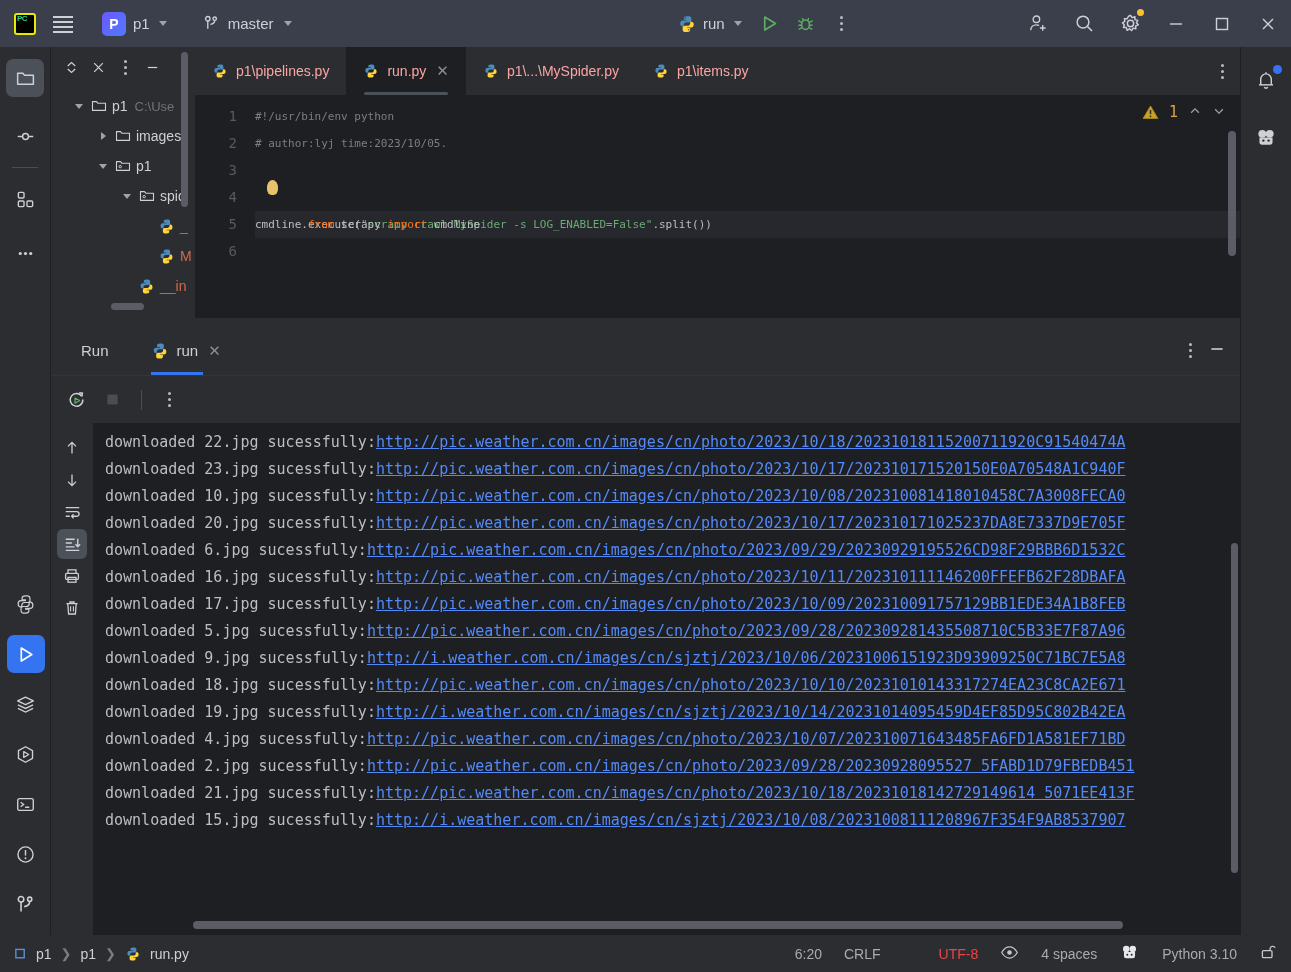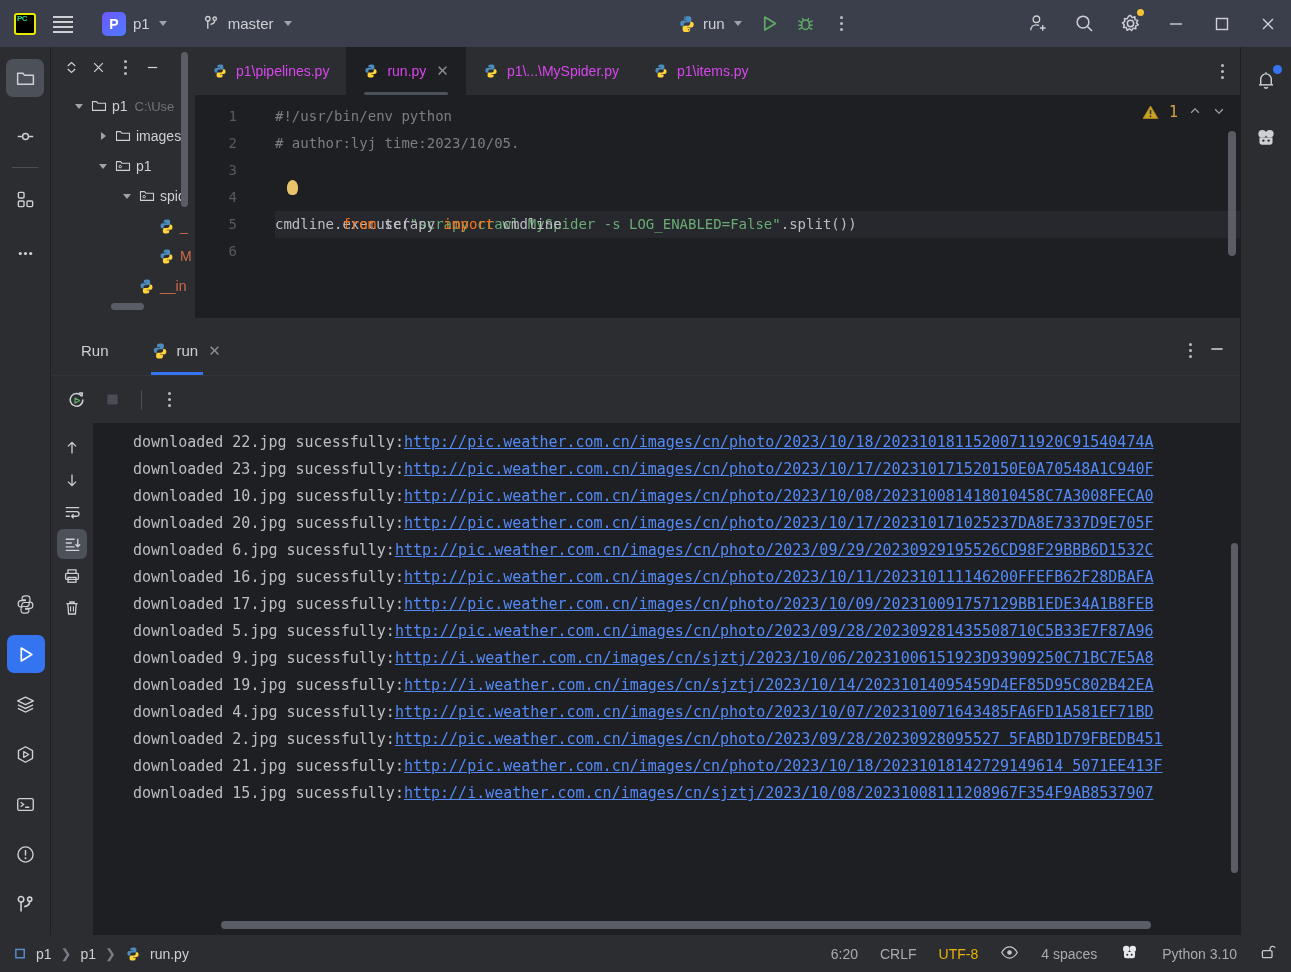--- a/index.html
+++ b/index.html
@@ -138,36 +138,36 @@
   #tabs { height: 48px; display: flex; align-items: stretch; background: #2b2d30; position: relative; }
   .tab {
     display: flex; align-items: center; gap: 8px; padding: 0 17px;
     cursor: pointer; position: relative; font-size: 14px;
   }
   .tab.active { background: #1e1f22; }
   .tab.active::after {
     content: ""; position: absolute; left: 15%; right: 15%; bottom: 0; height: 3px;
     background: #4b5059; border-radius: 2px;
   }
-  .tab-label { color: #d946ef; white-space: nowrap; }
+  .tab-label { color: #fca5a5; white-space: nowrap; }
   .tab-close { color: #8a8e96; font-size: 15px; margin-left: 2px; }
   #tabs-more { margin-left: auto; display: flex; align-items: center; padding: 0 16px; cursor: pointer; }
 
   #code-wrap { position: relative; height: 223px; background: #1e1f22; overflow: hidden; }
   #gutter {
     position: absolute; left: 0; top: 0; width: 54px; height: 100%;
     text-align: right; padding-top: 8px;
   }
   .ln {
     height: 27px; line-height: 27px; color: #565a61;
     font-family: "DejaVu Sans Mono", monospace; font-size: 14px; padding-right: 12px;
   }
   #code {
     position: absolute; left: 60px; top: 8px; right: 0;
-    font-family: "DejaVu Sans Mono", monospace; font-size: 14px; margin-left: 20px;
+    font-family: "DejaVu Sans Mono", monospace; font-size: 11px;
   }
   .cl { height: 27px; line-height: 27px; white-space: pre; color: #bcbec4; }
   .cl.cur { background: #26282e; }
   .cmt { color: #7a7e85; }
   .kw  { color: #f97316; }
   .str { color: #6aab73; }
   #warn-box {
     position: absolute; right: 14px; top: 8px; display: flex; align-items: center; gap: 10px;
     font-family: "DejaVu Sans Mono", monospace; font-size: 15px;
   }
@@ -197,21 +197,21 @@
   }
   .run-tab-label { color: #ced0d6; font-size: 15px; }
   #run-head-right { position: absolute; right: 14px; display: flex; align-items: center; gap: 16px; }
 
   #run-toolbar-top {
     height: 48px; background: #2b2d30; display: flex; align-items: center;
     gap: 6px; padding-left: 10px; border-top: 1px solid #32343a;
   }
   .rt-sep { width: 1px; height: 20px; background: #4a4d55; margin: 0 8px; }
 
-  #console-wrap { position: relative; height: 512px; background: #1e1f22; display: flex; gap: 28px; }
+  #console-wrap { position: relative; height: 512px; background: #1e1f22; display: flex; }
   #console-toolbar {
     width: 42px; height: 100%; background: #2b2d30;
     display: flex; flex-direction: column; align-items: center; padding-top: 10px; gap: 2px;
   }
   .ct-btn { width: 30px; height: 30px; border-radius: 6px; display: flex; align-items: center; justify-content: center; cursor: pointer; }
   .ct-btn.active { background: #4b5059; }
   #console {
     flex: 1; overflow: hidden; padding-top: 6px; position: relative;
   }
   .log-line {
@@ -235,21 +235,21 @@
     background: #2b2d30; display: flex; align-items: center;
   }
   #breadcrumb { display: flex; align-items: center; gap: 9px; margin-left: 14px; font-size: 14px; color: #ced0d6; }
   .bc-sep { color: #787c84; font-size: 13px; }
   .bc-item { cursor: pointer; }
   #status-right {
     position: absolute; right: 14px; display: flex; align-items: center; gap: 22px;
     font-size: 14px; color: #a8abb2;
   }
   .st-item { cursor: pointer; }
-  .st-dim { color: #eab308; }
+  .st-dim { color: #ef4444; margin-left: 36px; }
 
   
   .pysnake { display: inline-block; width: 16px; height: 16px; flex: none; }
 </style>
 </head>
 <body>
 
 <div id="titlebar">
   <div id="titlebar-left">
     <div id="app-logo"></div>
@@ -717,20 +717,21 @@
     <div id="console">
       <div class="log-line"><span>downloaded 22.jpg sucessfully:</span><a href="#">http://pic.weather.com.cn/images/cn/photo/2023/10/18/20231018115200711920C91540474A</a></div>
       <div class="log-line"><span>downloaded 23.jpg sucessfully:</span><a href="#">http://pic.weather.com.cn/images/cn/photo/2023/10/17/202310171520150E0A70548A1C940F</a></div>
       <div class="log-line"><span>downloaded 10.jpg sucessfully:</span><a href="#">http://pic.weather.com.cn/images/cn/photo/2023/10/08/202310081418010458C7A3008FECA0</a></div>
       <div class="log-line"><span>downloaded 20.jpg sucessfully:</span><a href="#">http://pic.weather.com.cn/images/cn/photo/2023/10/17/202310171025237DA8E7337D9E705F</a></div>
       <div class="log-line"><span>downloaded 6.jpg sucessfully:</span><a href="#">http://pic.weather.com.cn/images/cn/photo/2023/09/29/20230929195526CD98F29BBB6D1532C</a></div>
       <div class="log-line"><span>downloaded 16.jpg sucessfully:</span><a href="#">http://pic.weather.com.cn/images/cn/photo/2023/10/11/202310111146200FFEFB62F28DBAFA</a></div>
       <div class="log-line"><span>downloaded 17.jpg sucessfully:</span><a href="#">http://pic.weather.com.cn/images/cn/photo/2023/10/09/202310091757129BB1EDE34A1B8FEB</a></div>
       <div class="log-line"><span>downloaded 5.jpg sucessfully:</span><a href="#">http://pic.weather.com.cn/images/cn/photo/2023/09/28/202309281435508710C5B33E7F87A96</a></div>
       <div class="log-line"><span>downloaded 9.jpg sucessfully:</span><a href="#">http://i.weather.com.cn/images/cn/sjztj/2023/10/06/20231006151923D93909250C71BC7E5A8</a></div>
+      <div class="log-line"><span>downloaded 18.jpg sucessfully:</span><a href="#">http://pic.weather.com.cn/images/cn/photo/2023/10/10/20231010143317274EA23C8CA2E671</a></div>
       <div class="log-line"><span>downloaded 19.jpg sucessfully:</span><a href="#">http://i.weather.com.cn/images/cn/sjztj/2023/10/14/20231014095459D4EF85D95C802B42EA</a></div>
       <div class="log-line"><span>downloaded 4.jpg sucessfully:</span><a href="#">http://pic.weather.com.cn/images/cn/photo/2023/10/07/202310071643485FA6FD1A581EF71BD</a></div>
       <div class="log-line"><span>downloaded 2.jpg sucessfully:</span><a href="#">http://pic.weather.com.cn/images/cn/photo/2023/09/28/20230928095527 5FABD1D79FBEDB451</a></div>
       <div class="log-line"><span>downloaded 21.jpg sucessfully:</span><a href="#">http://pic.weather.com.cn/images/cn/photo/2023/10/18/20231018142729149614 5071EE413F</a></div>
       <div class="log-line"><span>downloaded 15.jpg sucessfully:</span><a href="#">http://i.weather.com.cn/images/cn/sjztj/2023/10/08/20231008111208967F354F9AB8537907</a></div>
       <div id="console-vscroll"></div>
       <div id="console-hscroll"></div>
     </div>
   </div>
 </div>

